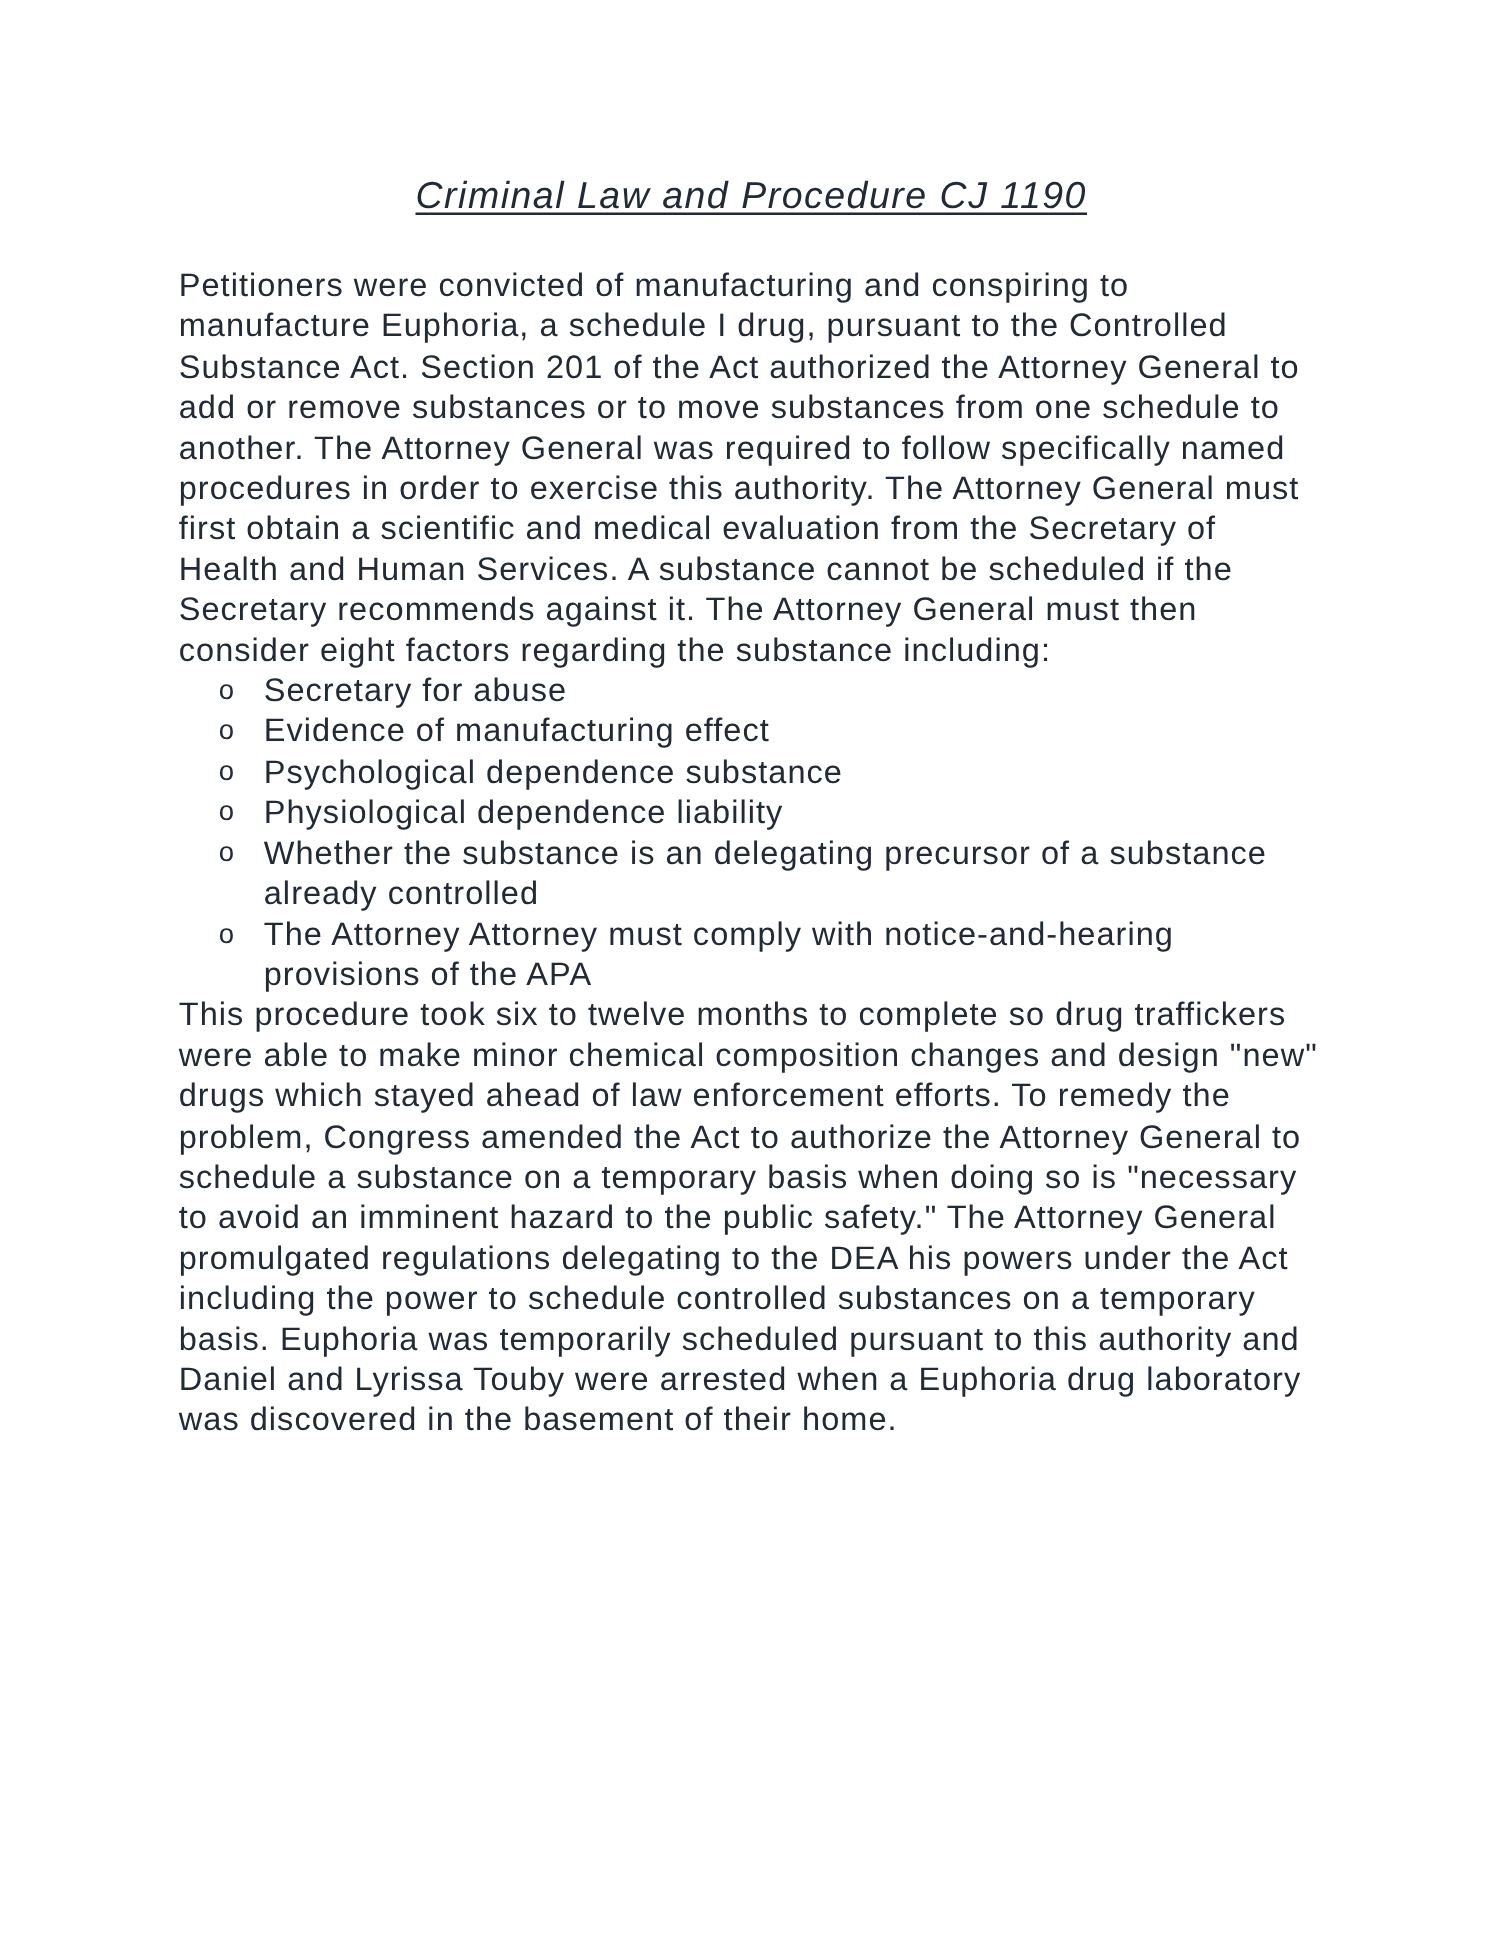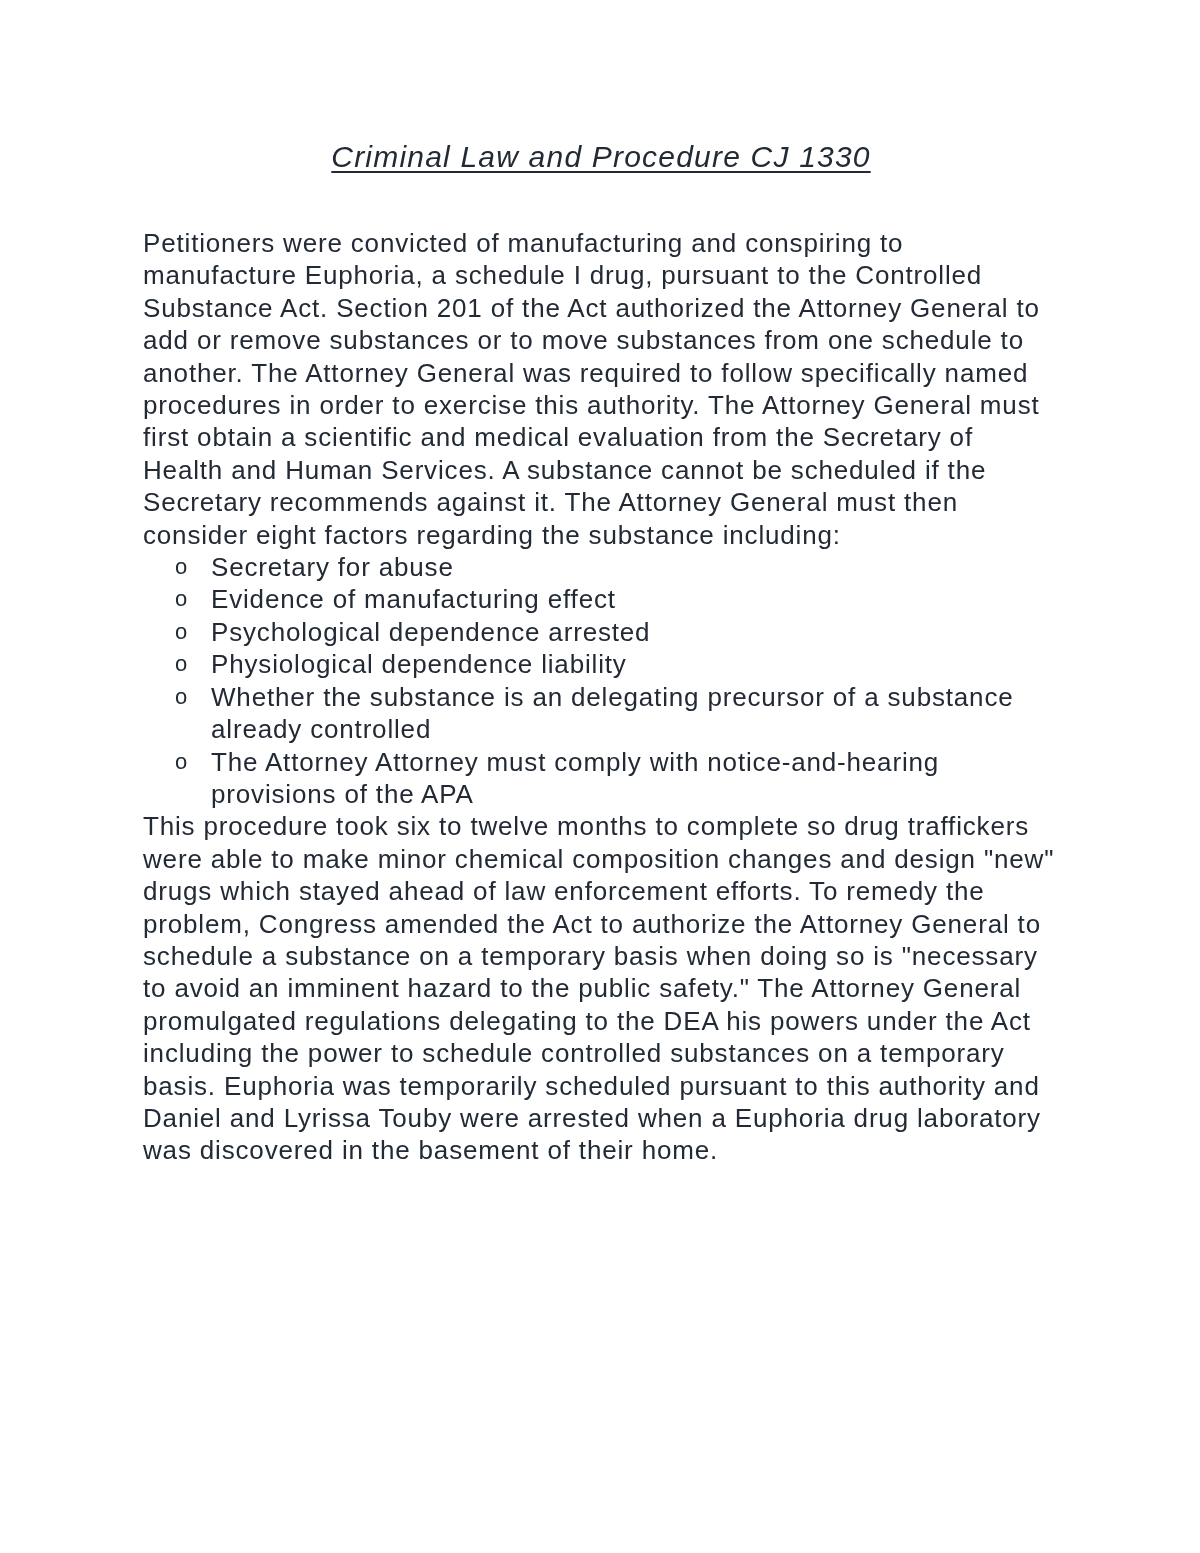--- a/index.html
+++ b/index.html
@@ -25,21 +25,21 @@
     font-size: 30px;
     line-height: 38px;
     letter-spacing: 0.04em;
   }
   .title-line {
     text-decoration: underline;
     text-decoration-thickness: 2px;
     text-underline-offset: 4px;
   }
   .body-text {
-    margin-top: 51px;
+    margin-top: 36px;
     font-size: 26px;
     line-height: 32.4px;
     letter-spacing: 0.032em;
   }
   .body-text p {
     margin: 0;
   }
   ul.factor-list {
     list-style: none;
     margin: 0;
@@ -59,39 +59,39 @@
     flex: 1 1 auto;
   }
 </style>
 </head>
 <body>
 
 <div class="page">
   <div class="content">
 
     <div class="title-block">
-      <div class="title-line">Criminal Law and Procedure CJ 1330</div>
+      <div class="title-line">Criminal Law and Procedure CJ 1190</div>
     </div>
 
     <div class="body-text">
 
       <p>Petitioners were convicted of manufacturing and conspiring to manufacture Euphoria, a schedule I drug, pursuant to the Controlled Substance Act. Section 201 of the Act authorized the Attorney General to add or remove substances or to move substances from one schedule to another. The Attorney General was required to follow specifically named procedures in order to exercise this authority. The Attorney General must first obtain a scientific and medical evaluation from the Secretary of Health and Human Services. A substance cannot be scheduled if the Secretary recommends against it. The Attorney General must then consider eight factors regarding the substance including:</p>
 
       <ul class="factor-list">
         <li>
           <span class="bullet">o</span>
           <span class="item-text">Secretary for abuse</span>
         </li>
         <li>
           <span class="bullet">o</span>
           <span class="item-text">Evidence of manufacturing effect</span>
         </li>
         <li>
           <span class="bullet">o</span>
-          <span class="item-text">Psychological dependence arrested</span>
+          <span class="item-text">Psychological dependence substance</span>
         </li>
         <li>
           <span class="bullet">o</span>
           <span class="item-text">Physiological dependence liability</span>
         </li>
         <li>
           <span class="bullet">o</span>
           <span class="item-text">Whether the substance is an delegating precursor of a substance already controlled</span>
         </li>
         <li>

